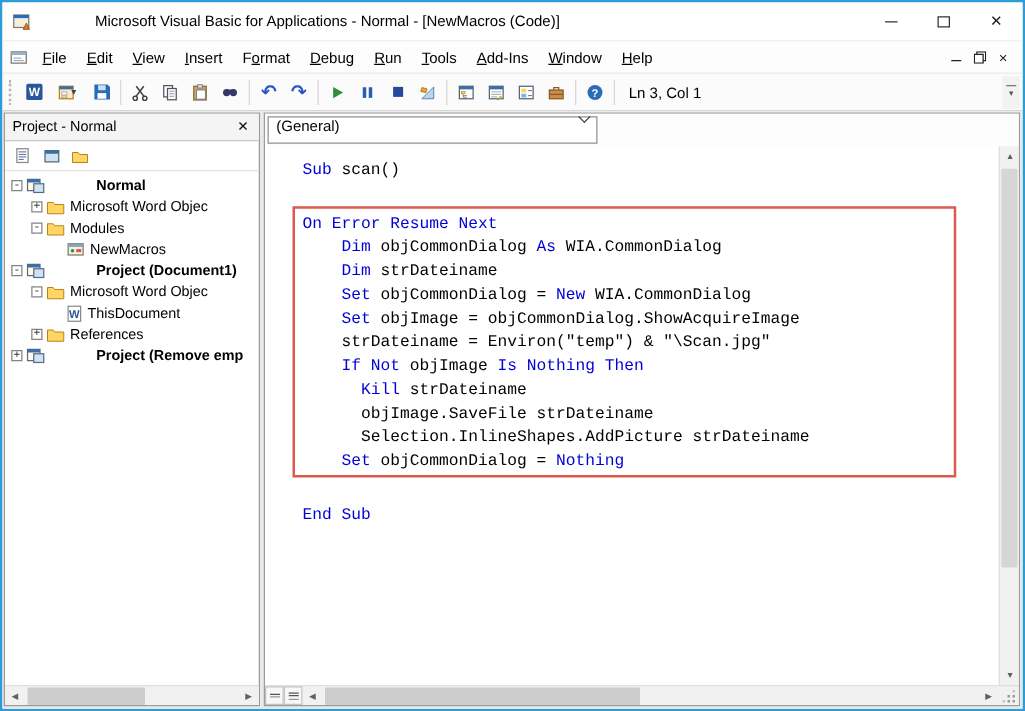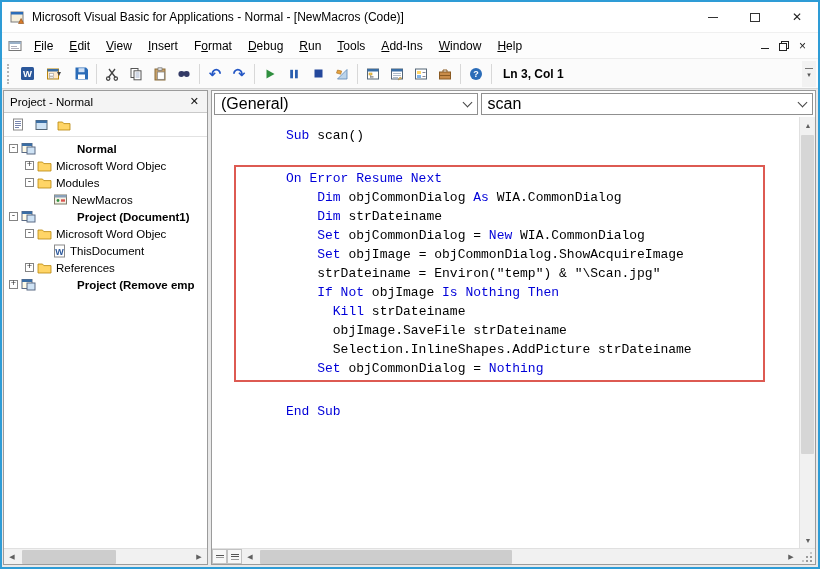--- a/index.html
+++ b/index.html
@@ -5,21 +5,21 @@
   :root{
     --winb:#2e9cd6; --kw:#0000d8; --boxred:#dd5a52;
     --ui-font:"Liberation Sans","DejaVu Sans",sans-serif;
     --code-font:"Liberation Mono","DejaVu Sans Mono",monospace;
   }
   *{box-sizing:border-box;margin:0;padding:0;}
   body{background:#fff;font-family:var(--ui-font);width:820px;height:569px;overflow:hidden;}
   .window{width:820px;height:569px;border:2px solid var(--winb);background:#fff;display:flex;flex-direction:column;}
 
   
-  .titlebar{height:30px;display:flex;align-items:center;padding-left:8px;background:#fff;flex:0 0 auto;}
+  .titlebar{height:30px;display:flex;align-items:center;padding-left:8px;background:#fff;flex:0 0 auto;gap:44px;}
   .titlebar .ttl{font-size:12px;color:#000;margin-left:6px;white-space:nowrap;}
   .win-controls{margin-left:auto;display:flex;height:100%;}
   .win-btn{width:42px;height:100%;display:flex;align-items:center;justify-content:center;font-size:12px;color:#222;cursor:default;}
   .min-glyph{width:10px;height:1px;background:#333;display:inline-block;}
   .max-glyph{width:10px;height:9px;border:1px solid #333;display:inline-block;}
 
   
   .menubar{height:26px;display:flex;align-items:center;padding:0 4px 0 6px;background:#fdfdfd;border-top:1px solid #f0f0f0;flex:0 0 auto;}
   .menu-item{font-size:12px;padding:4px 8px;color:#000;white-space:nowrap;cursor:default;}
   .mnemonic{text-decoration:underline;}
@@ -27,21 +27,21 @@
   .mdi-btn{font-size:11px;color:#222;display:flex;align-items:center;cursor:default;}
   .mdi-min{width:8px;height:1px;background:#222;display:inline-block;margin-top:6px;}
 
   
   .toolbar{height:31px;display:flex;align-items:center;padding:0 2px 0 3px;background:#fbfbfb;border-top:1px solid #ececec;border-bottom:1px solid #d5d5d5;flex:0 0 auto;}
   .tb-grip{width:4px;height:20px;border-left:2px dotted #b5b5b5;margin:0 4px 0 2px;}
   .tb-btn{width:24px;height:24px;display:flex;align-items:center;justify-content:center;border-radius:2px;cursor:default;flex:0 0 auto;}
   .tb-sep{width:1px;height:20px;background:#d8d8d8;margin:0 3px;flex:0 0 auto;}
   .tb-chev{font-size:8px;color:#444;margin-left:-3px;margin-right:1px;}
   .glyph-blue{color:#2457c5;font-size:15px;font-weight:bold;line-height:1;}
-  .lncol{font-size:12px;color:#000;margin-left:8px;white-space:nowrap;font-weight:bold;}
+  .lncol{font-size:12px;color:#000;margin-left:8px;white-space:nowrap;}
   .tb-overflow{margin-left:auto;width:14px;height:26px;display:flex;flex-direction:column;align-items:center;justify-content:center;color:#555;font-size:7px;background:#f2f2f2;cursor:default;}
   .tb-overflow .bar{width:8px;height:1px;background:#777;margin-bottom:2px;}
 
   
   .mainrow{flex:1;display:flex;background:#e9e9e9;padding:1px 2px 2px 1px;min-height:0;}
 
   
   .proj-panel{width:205px;flex:0 0 auto;background:#fff;border:1px solid #9b9b9b;display:flex;flex-direction:column;min-height:0;}
   .proj-header{height:22px;display:flex;align-items:center;padding:0 4px 0 6px;font-size:11.5px;background:#f4f4f4;border-bottom:1px solid #c9c9c9;}
   .proj-close{margin-left:auto;font-size:11px;color:#111;padding:1px 4px;cursor:default;font-weight:bold;}
@@ -60,27 +60,27 @@
   .scroll-arrow{width:16px;height:16px;display:flex;align-items:center;justify-content:center;font-size:7px;color:#606060;cursor:default;flex:0 0 auto;}
   .htrack{flex:1;height:16px;position:relative;}
   .hthumb{position:absolute;top:1px;left:2px;height:14px;background:#cdcdcd;border-radius:1px;}
   .vscroll{width:16px;background:#f1f1f1;border-left:1px solid #e0e0e0;display:flex;flex-direction:column;flex:0 0 auto;}
   .vtrack{flex:1;position:relative;}
   .vthumb{position:absolute;left:1px;top:2px;width:13px;background:#d6d6d6;border-radius:1px;}
 
   
   .code-area{flex:1;margin-left:3px;background:#fff;border:1px solid #9b9b9b;display:flex;flex-direction:column;min-width:0;min-height:0;}
   .combos{height:26px;display:flex;gap:3px;padding:2px 2px 1px 2px;background:#fdfdfd;flex:0 0 auto;}
-  .combo{height:22px;border:1px solid #8f8f8f;background:#fff;display:flex;align-items:center;padding:0 6px;font-size:16px;cursor:default;}
+  .combo{height:22px;border:1px solid #8f8f8f;background:#fff;display:flex;align-items:flex-start;padding:0 6px;font-size:12px;cursor:default;}
   .combo .chev{width:7px;height:7px;border-right:1.6px solid #444;border-bottom:1.6px solid #444;transform:rotate(45deg);margin-left:auto;margin-top:-4px;flex:0 0 auto;}
   .combo-general{flex:0 0 44%;}
   .combo-proc{flex:1;}
   .editor-row{flex:1;display:flex;min-height:0;}
   .code-editor{flex:1;overflow:hidden;padding:9px 4px 0 30px;font-family:var(--code-font);font-size:13px;line-height:19px;color:#000;}
-  .code-line{white-space:pre;height:19px;margin-left:44px;}
+  .code-line{white-space:pre;height:19px;}
   .tok-k{color:var(--kw);}
   .tok-n{color:#000;}
   .annotation-box{border:2px solid var(--boxred);margin:1px 30px 1px -8px;padding:2px 0 2px 6px;}
   .code-bottom{height:16px;display:flex;align-items:center;background:#f1f1f1;border-top:1px solid #e0e0e0;flex:0 0 auto;}
   .view-btn{width:15px;height:15px;border:1px solid #c2c2c2;background:#f7f7f7;display:flex;flex-direction:column;justify-content:center;align-items:center;gap:1.5px;cursor:default;flex:0 0 auto;}
   .view-btn .l1{width:8px;height:1px;background:#555;}
   .view-btn .l2{width:8px;height:1px;background:#999;}
   .resize-grip{width:16px;height:16px;position:relative;flex:0 0 auto;}
   .resize-grip::after{content:"";position:absolute;right:3px;bottom:3px;width:2px;height:2px;background:#9a9a9a;
      box-shadow:-4px 0 #9a9a9a,0 -4px #9a9a9a,-8px 0 #c5c5c5,0 -8px #c5c5c5,-4px -4px #9a9a9a;}
@@ -413,24 +413,20 @@
             <div class="hthumb" style="width:55%;"></div>
           </div>
         <div class="scroll-arrow">▶</div>
       </div>
     </div>
 
     <div class="code-area">
       <div class="combos">
         <div class="combo combo-general">
           <span>(General)</span>
-          <span class="chev"></span>
-        </div>
-        <div class="combo combo-proc">
-          <span>scan</span>
           <span class="chev"></span>
         </div>
       </div>
       <div class="editor-row">
         <div class="code-editor">
           <div id="code-pre">
               <div class="code-line"><span class="tok-k">Sub </span><span class="tok-n">scan()</span></div>
               <div class="code-line">&nbsp;</div>
             </div>
           <div class="annotation-box" id="code-box">

